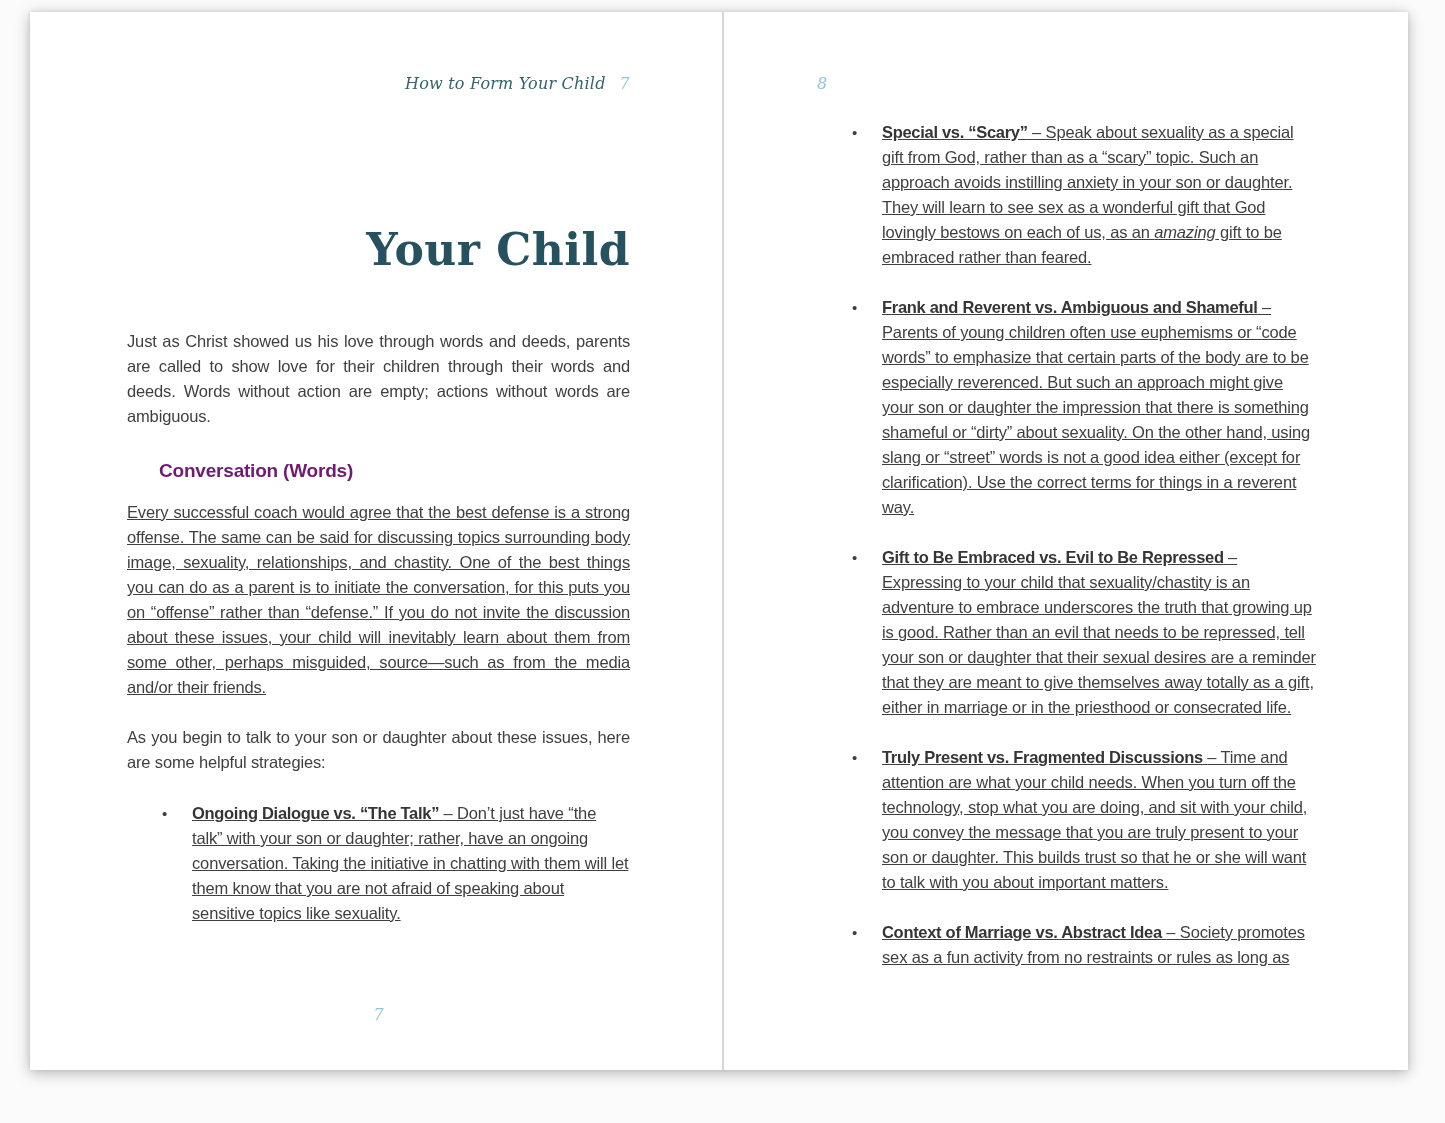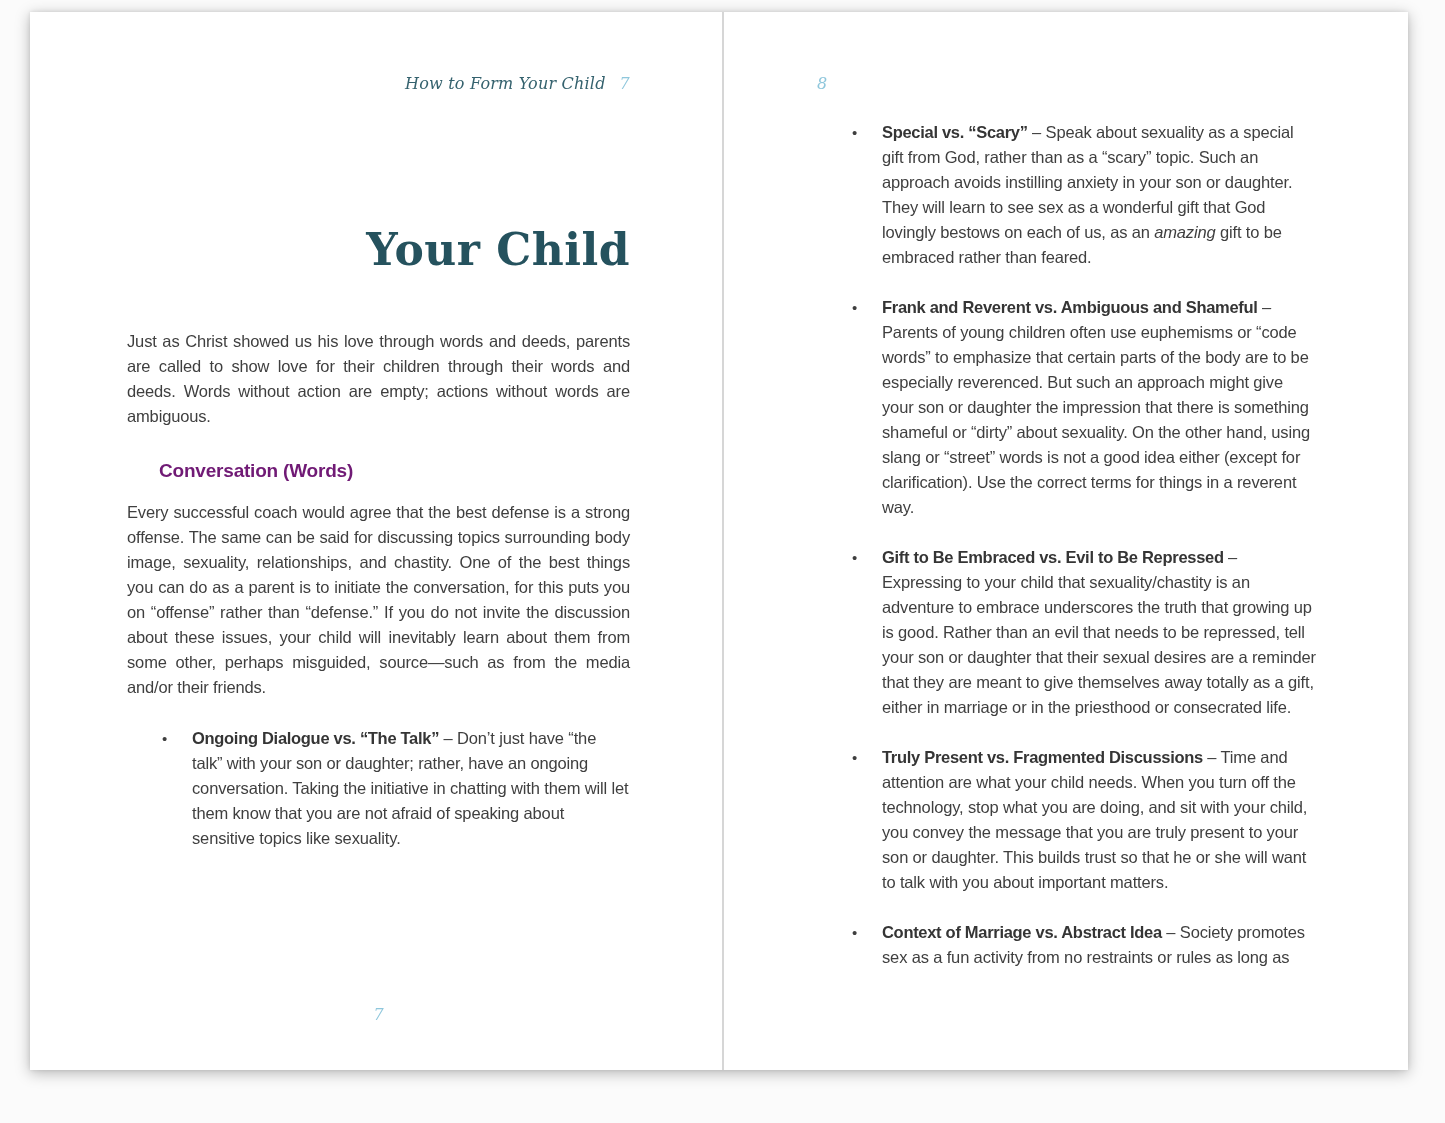--- a/index.html
+++ b/index.html
@@ -57,24 +57,24 @@
   p.justified { text-align: justify; }
   .intro { margin-top: 52px; }
   .section-heading {
     margin-top: 29px;
     font-size: 19px;
     font-weight: 700;
     color: #701a75;
     letter-spacing: -0.2px;
     margin-left: 32px;
   }
-  .para { margin-top: 17px; }
+  .para { margin-top: 17px; text-decoration: underline; }
   .para-space { margin-top: 25px; }
 
-  ul.strategies { list-style: none; margin-top: 26px; }
+  ul.strategies { list-style: none; margin-top: 26px; text-decoration: underline; }
   ul.strategies li {
     position: relative;
     padding-left: 65px;
     margin-bottom: 25px;
     text-align: left;
   }
   ul.strategies li::before {
     content: "\2022";
     position: absolute;
     left: 35px; top: 0;
@@ -112,20 +112,21 @@
       <div>Your Child</div>
     </h1>
 
     <div class="body-copy">
       <p class="justified intro">Just as Christ showed us his love through words and deeds, parents are called to show love for their children through their words and deeds. Words without action are empty; actions without words are ambiguous.</p>
 
       <h2 class="section-heading">Conversation (Words)</h2>
 
       <p class="justified para">Every successful coach would agree that the best defense is a strong offense. The same can be said for discussing topics surrounding body image, sexuality, relationships, and chastity. One of the best things you can do as a parent is to initiate the conversation, for this puts you on “offense” rather than “defense.” If you do not invite the discussion about these issues, your child will inevitably learn about them from some other, perhaps misguided, source—such as from the media and/or their friends.</p>
 
+      <p class="justified para-space">As you begin to talk to your son or daughter about these issues, here are some helpful strategies:</p>
 
       <ul class="strategies">
         <li>
           <strong>Ongoing Dialogue vs. “The Talk”</strong>
           <span>– Don’t just have “the talk” with your son or daughter; rather, have an ongoing conversation. Taking the initiative in chatting with them will let them know that you are not afraid of speaking about sensitive topics like sexuality.</span>
         </li>
       </ul>
     </div>
 
     <div class="page-foot-folio">7</div>

